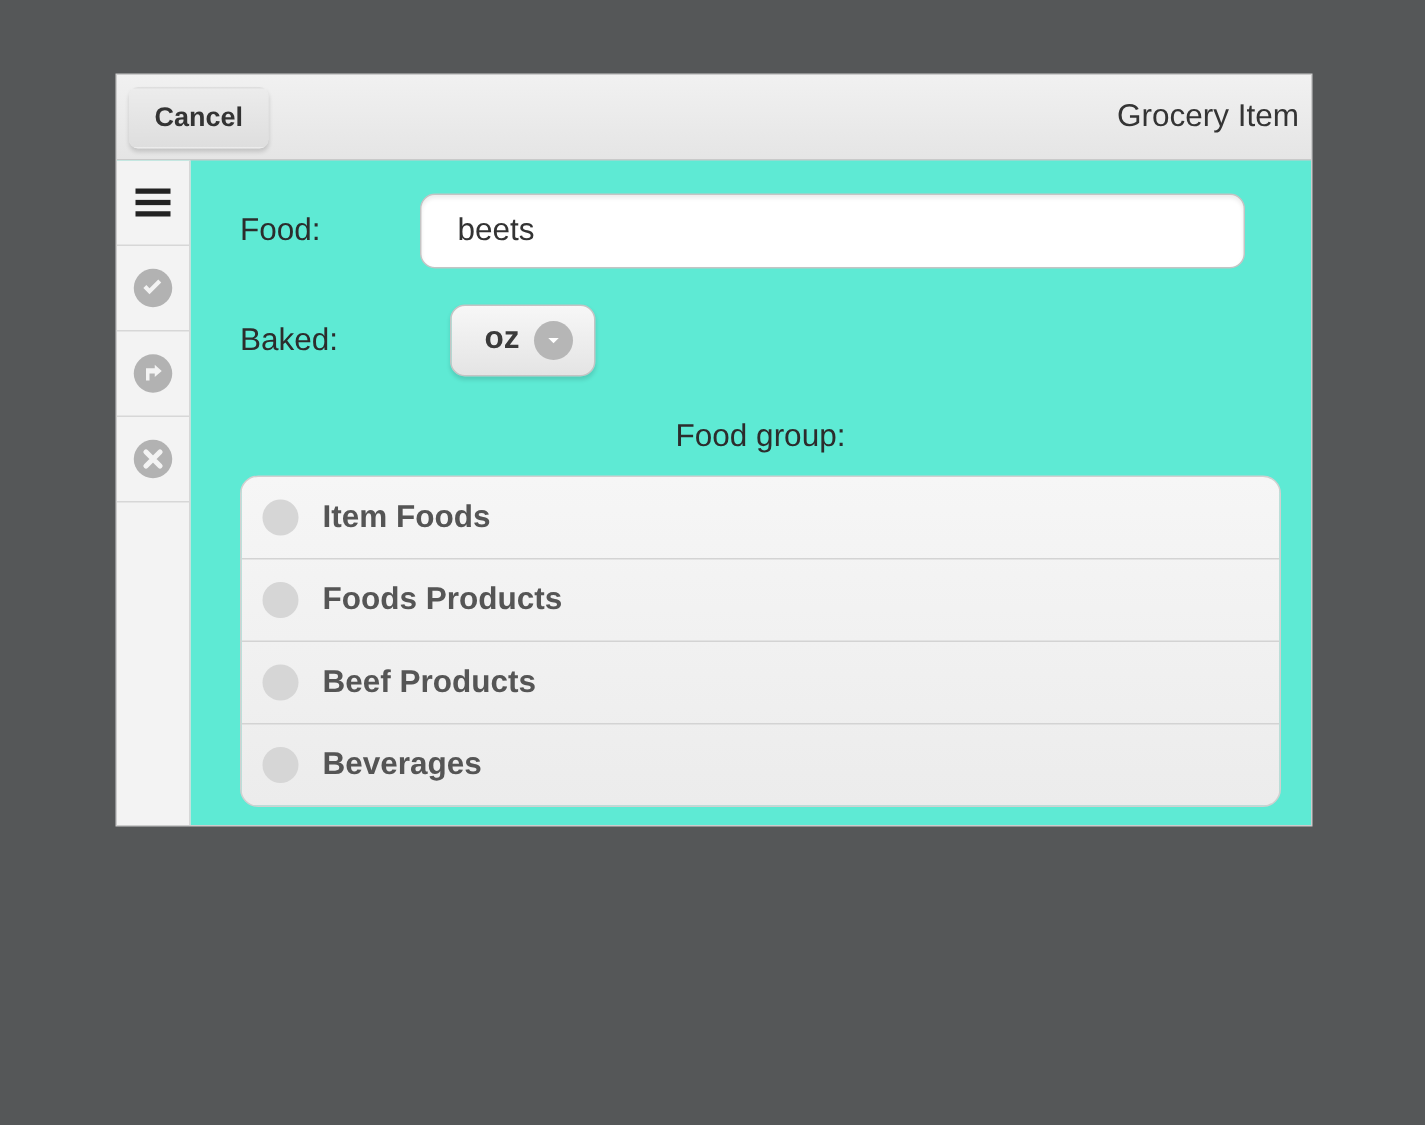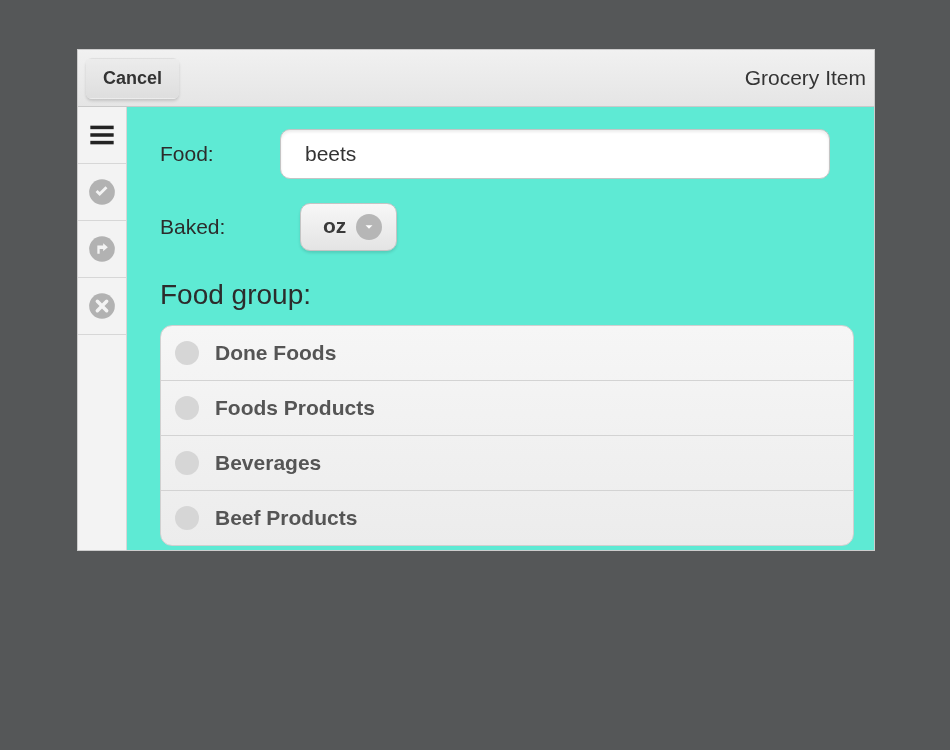--- a/index.html
+++ b/index.html
@@ -114,23 +114,24 @@
     box-shadow: 0 2px 3px rgba(0,0,0,0.12);
     cursor: pointer;
   }
   .chev-circle {
     width: 26px; height: 26px; border-radius: 50%;
     background: #b6b6b6;
     display: inline-flex; align-items: center; justify-content: center;
   }
   .chev-circle svg { width: 14px; height: 14px; fill: #fff; }
   .fg-label {
-    font-size: 28px;
+    font-size: 21px;
     color: #2c2c2c;
     margin: 28px 0 14px 0;
+    text-align: center;
   }
   .list {
     border: 1px solid #d0d0d0;
     border-radius: 12px;
     overflow: hidden;
     background: linear-gradient(#f6f6f6, #ececec);
   }
   .list-item {
     display: flex;
     align-items: center;
@@ -206,31 +207,31 @@
               </svg>
           </span>
         </button>
       </div>
 
       <div class="fg-label">Food group:</div>
 
       <div class="list">
         <div class="list-item">
           <span class="radio-dot"></span>
-          <span>Done Foods</span>
+          <span>Item Foods</span>
         </div>
         <div class="list-item">
           <span class="radio-dot"></span>
           <span>Foods Products</span>
         </div>
         <div class="list-item">
           <span class="radio-dot"></span>
+          <span>Beef Products</span>
+        </div>
+        <div class="list-item">
+          <span class="radio-dot"></span>
           <span>Beverages</span>
-        </div>
-        <div class="list-item">
-          <span class="radio-dot"></span>
-          <span>Beef Products</span>
         </div>
       </div>
 
     </div>
   </div>
 </div>
 
 </body></html>

